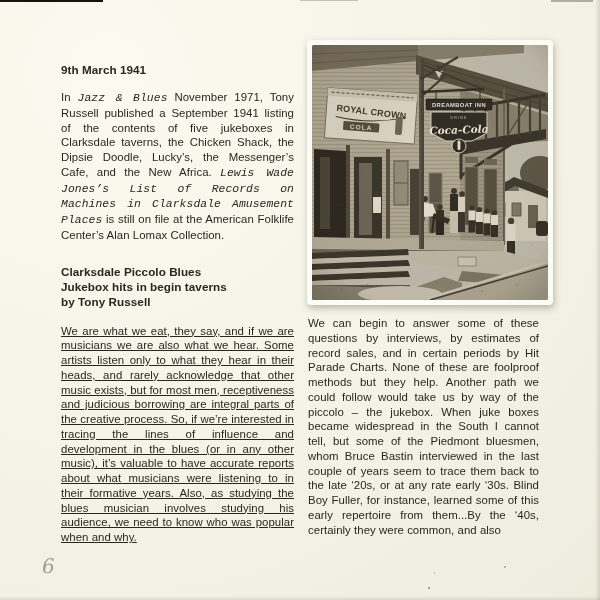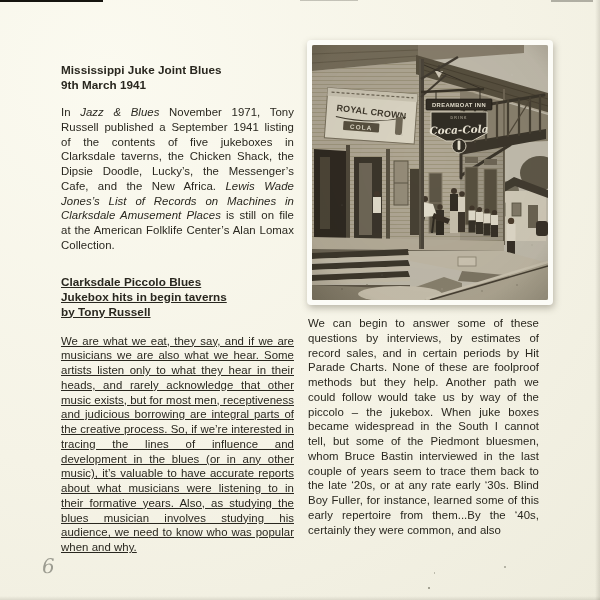--- a/index.html
+++ b/index.html
@@ -9,23 +9,23 @@
     font-family:"Liberation Sans", sans-serif;
     color:#29271f;
   }
   .col{position:absolute;text-align:justify;font-size:11.4px;line-height:14.75px;letter-spacing:0.05px;}
   .col p{margin:0;}
   .left-col{left:61px;top:62px;width:233px;}
   .right-col{left:308px;top:316px;width:231px;}
   .hgroup{font-weight:bold;font-size:11.7px;line-height:15px;text-align:left;}
   .hgroup div{white-space:nowrap;}
   .para1{margin-top:13px !important;}
-  .hgroup2{margin-top:21px;text-decoration:underline;}
+  .hgroup2{margin-top:21px;}
   .para2{margin-top:15px !important;text-decoration:underline;}
-  i{font-style:italic;}
+  i{font-style:italic;font-family:Liberation Mono, monospace;}
   .page-number{
     position:absolute;left:42px;top:554px;
     font-family:"DejaVu Serif", serif;font-style:italic;
     font-size:20px;color:#9c9c91;transform:rotate(-2deg);
   }
   .photo-frame{
     position:absolute;left:307px;top:40px;width:246px;height:265px;
     background:#fcfcf7;border-radius:4px;padding:0;
     box-shadow:1px 3px 7px rgba(70,64,46,0.35);
   }
@@ -52,21 +52,20 @@
 <div class="art a-top2"></div>
 <div class="art a-top3"></div>
 <div class="art a-right"></div>
 <div class="art a-bottom"></div>
 <div class="art speck1"></div>
 <div class="art speck2"></div>
 <div class="art speck3"></div>
 
 <div class="col left-col">
   <div class="hgroup">
-    <div>Mississippi Juke Joint Blues</div>
     <div>9th March 1941</div>
   </div>
   <p class="para1"><span>In </span><i>Jazz &amp; Blues</i><span> November 1971, Tony Russell published a September 1941 listing of the contents of five jukeboxes in Clarksdale taverns, the Chicken Shack, the Dipsie Doodle, Lucky’s, the Messenger’s Cafe, and the New Africa. </span><i>Lewis Wade Jones’s List of Records on Machines in Clarksdale Amusement Places</i><span> is still on file at the American Folklife Center’s Alan Lomax Collection.</span></p>
   <div class="hgroup hgroup2">
     <div>Clarksdale Piccolo Blues</div>
     <div>Jukebox hits in begin taverns</div>
     <div>by Tony Russell</div>
   </div>
   <p class="para2">We are what we eat, they say, and if we are musicians we are also what we hear. Some artists listen only to what they hear in their heads, and rarely acknowledge that other music exists, but for most men, receptiveness and judicious borrowing are integral parts of the creative process. So, if we’re interested in tracing the lines of influence and development in the blues (or in any other music), it’s valuable to have accurate reports about what musicians were listening to in their formative years. Also, as studying the blues musician involves studying his audience, we need to know who was popular when and why.</p>
 </div>

